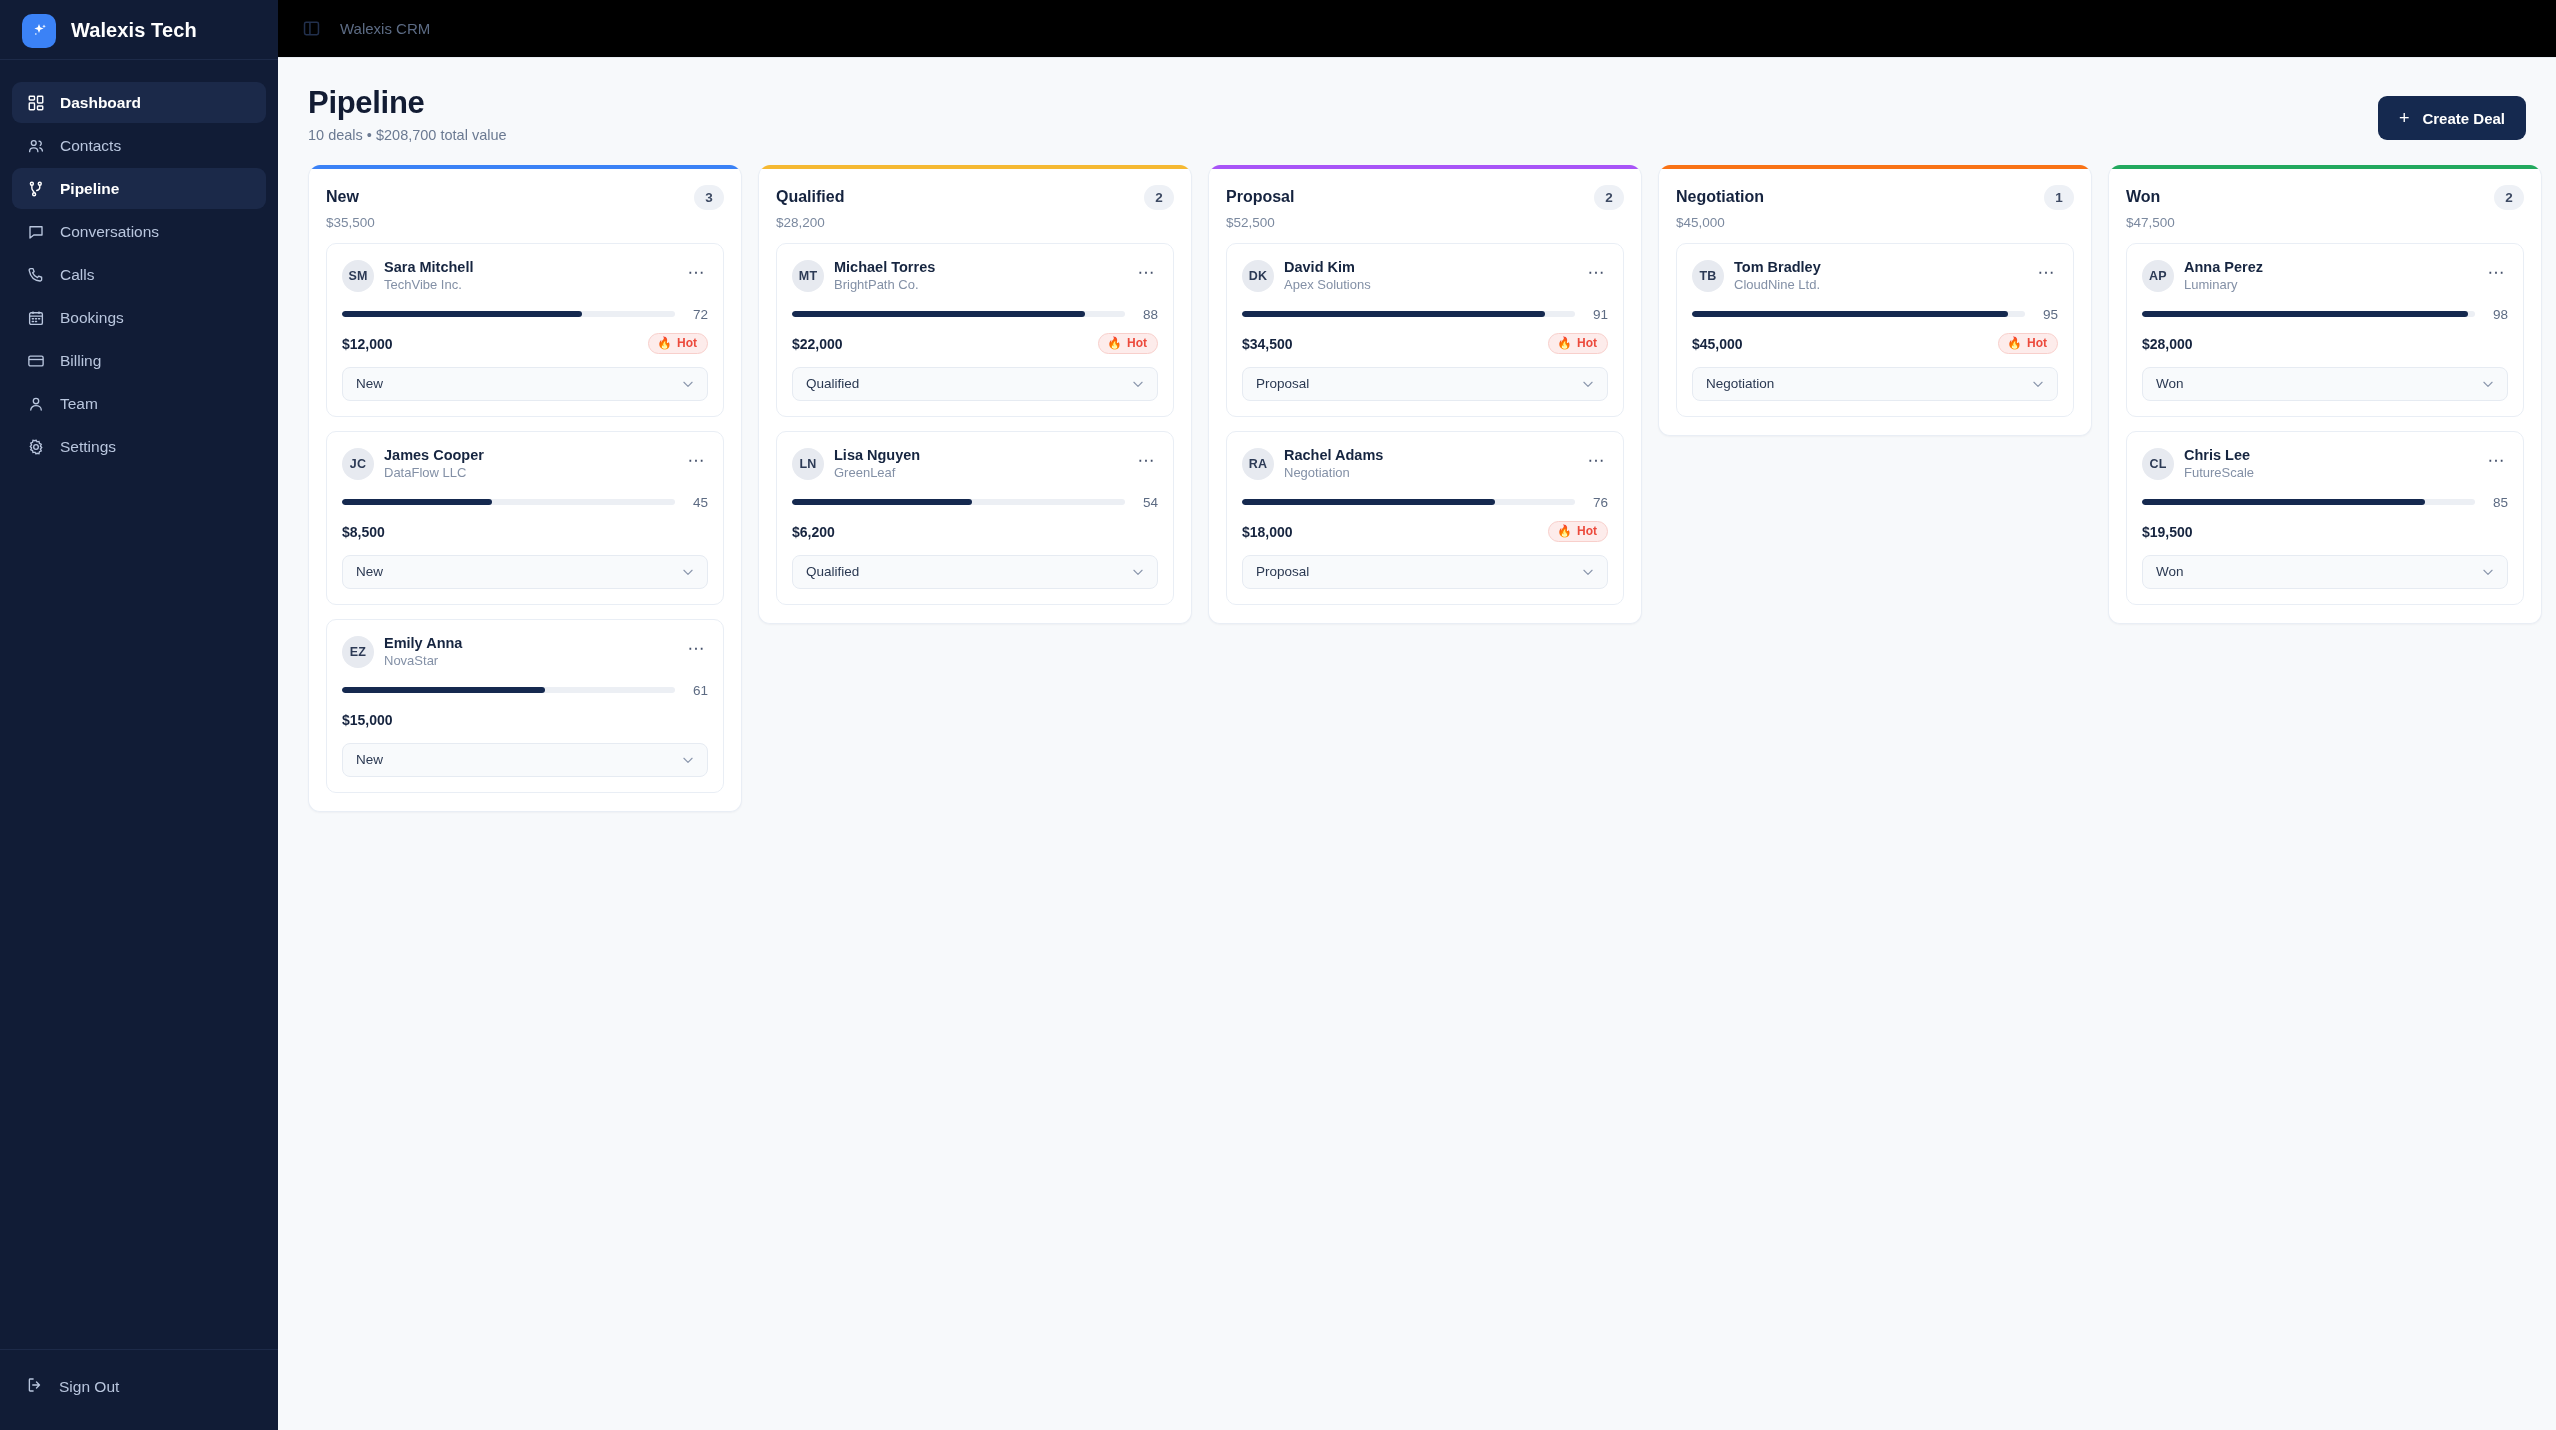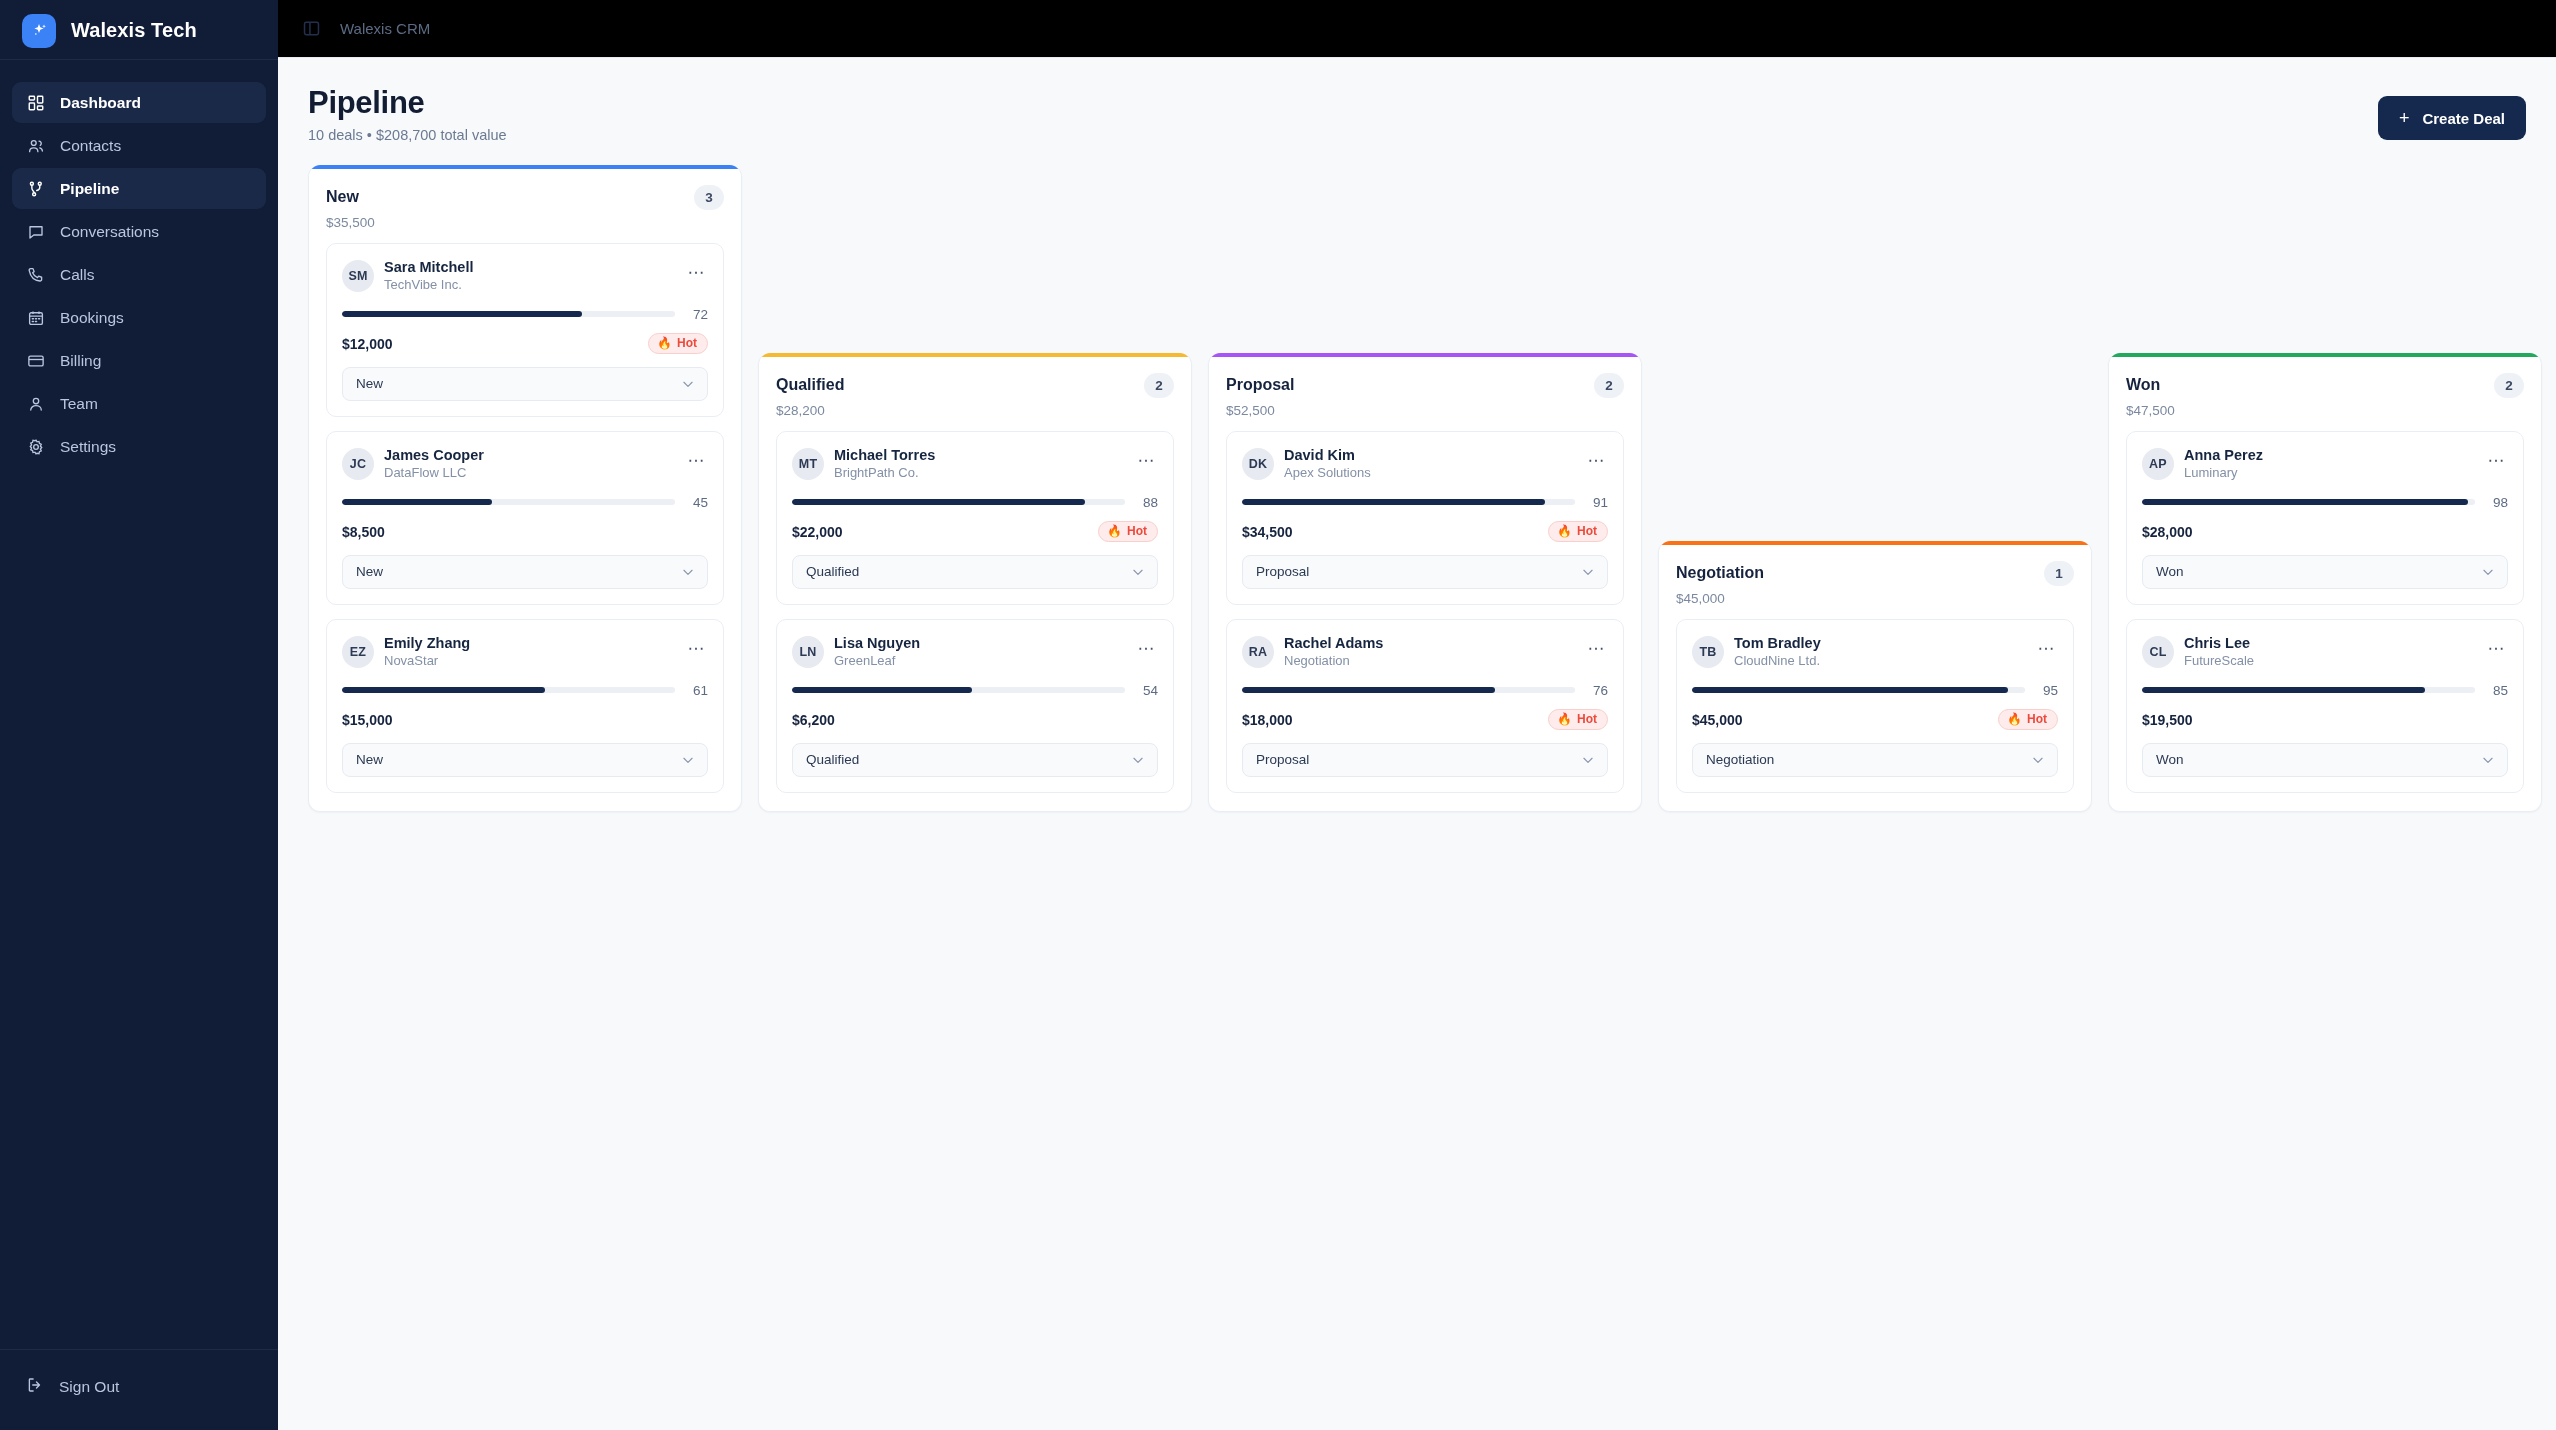--- a/index.html
+++ b/index.html
@@ -69,21 +69,21 @@
     display: flex; align-items: center; gap: 13px;
     background: #15294f; color: #fff; border: none;
     border-radius: 9px; padding: 13px 21px;
     font-size: 15px; font-weight: bold; cursor: pointer;
     font-family: "Liberation Sans", sans-serif;
     margin-top: 10px;
   }
   .create-btn .plus { font-size: 18px; font-weight: normal; line-height: 1; }
 
   
-  .board { display: flex; gap: 16px; align-items: flex-end; }
+  .board { display: flex; gap: 16px; align-items: flex-start; }
   .column {
     width: 434px; flex: 0 0 434px;
     background: #ffffff;
     border: 1px solid #e9eef5;
     border-radius: 12px;
     border-top: none;
     overflow: hidden;
     box-shadow: 0 1px 2px rgba(16,30,60,.04);
   }
   .col-accent { height: 4px; width: 100%; border-radius: 12px 12px 0 0; }
@@ -351,21 +351,21 @@
                       <svg width="14" height="14" viewBox="0 0 24 24" fill="none" stroke="currentColor" stroke-width="2" stroke-linecap="round" stroke-linejoin="round">
                         <path d="M5 9l7 7 7-7"></path>
                       </svg>
                     </span>
                   </div>
                 </div>
                 <div class="deal-card">
                   <div class="deal-top">
                     <div class="avatar">EZ</div>
                     <div class="deal-who">
-                      <div class="deal-name">Emily Zhang</div>
+                      <div class="deal-name">Emily Anna</div>
                       <div class="deal-company">NovaStar</div>
                     </div>
                     <div class="deal-menu">⋯</div>
                   </div>
                   <div class="deal-prog">
                     <div class="bar">
                       <div class="bar-fill" style="width:61%"></div>
                     </div>
                     <div class="score">61</div>
                   </div>

